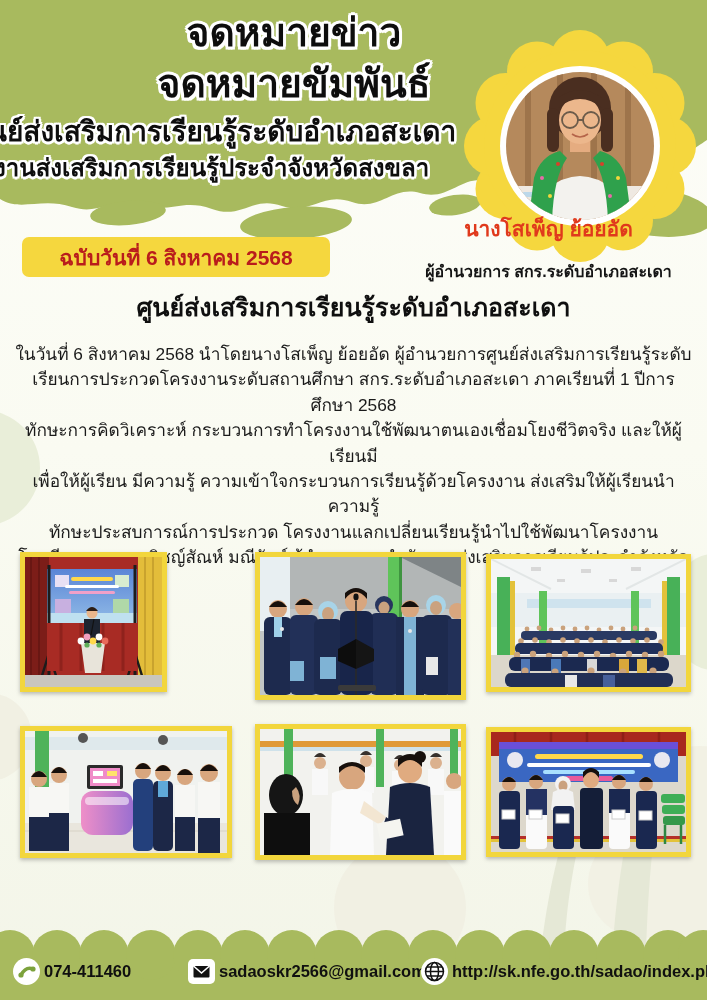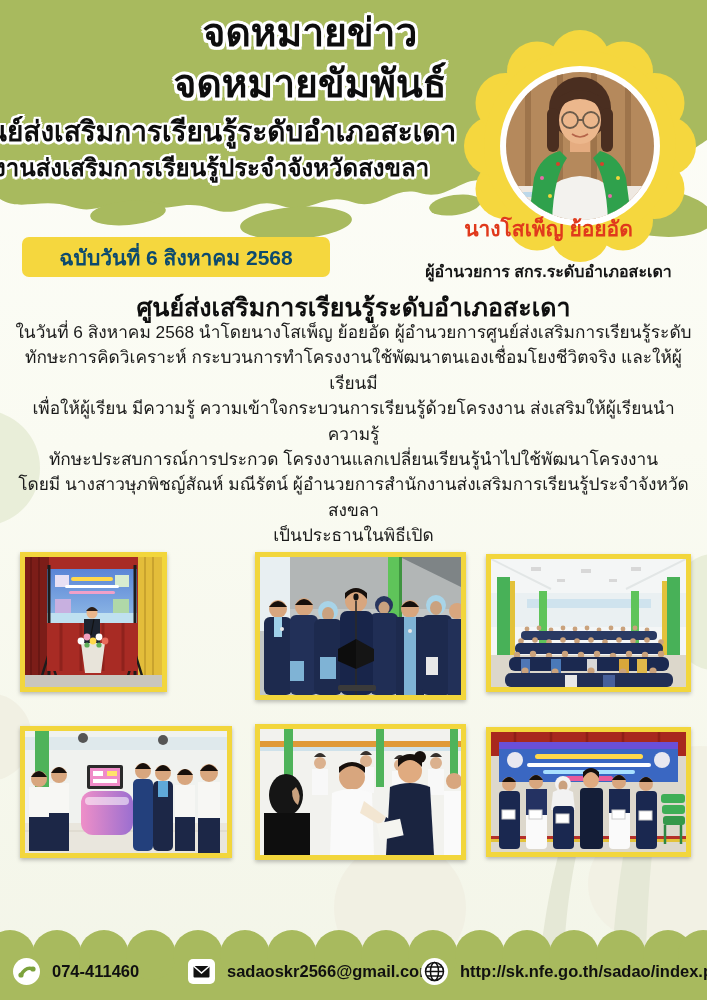--- a/index.html
+++ b/index.html
@@ -4,44 +4,44 @@
 <style>
   html,body{margin:0;padding:0;background:#ddd;}
   .page{
     position:relative;width:707px;height:1000px;overflow:hidden;margin:0 auto;
     background:linear-gradient(180deg,#fdfdf8 0%,#fafbf2 45%,#f3f5e8 100%);
     font-family:"Liberation Sans","DejaVu Sans",sans-serif;color:#141414;
   }
   .abs{position:absolute;}
   svg{display:block;}
   
-  .header-text{left:16px;top:8px;width:588px;text-align:center;z-index:3;}
+  .header-text{left:0;top:8px;width:588px;text-align:center;z-index:3;}
   .ht1,.ht2{font-size:39px;font-weight:800;line-height:1.3;color:#0d0d0d;
     text-shadow:-2.5px -2.5px 0 #fff,2.5px -2.5px 0 #fff,-2.5px 2.5px 0 #fff,2.5px 2.5px 0 #fff,
     0 -3px 0 #fff,0 3px 0 #fff,-3px 0 0 #fff,3px 0 0 #fff;}
   .ht3{font-size:28px;font-weight:800;line-height:1.35;color:#0d0d0d;width:707px;
     text-shadow:-2px -2px 0 #fff,2px -2px 0 #fff,-2px 2px 0 #fff,2px 2px 0 #fff,
     0 -2.5px 0 #fff,0 2.5px 0 #fff,-2.5px 0 0 #fff,2.5px 0 0 #fff;}
   .ht4{font-size:24px;font-weight:800;line-height:1.35;color:#0d0d0d;width:707px;
     text-shadow:-2px -2px 0 #fff,2px -2px 0 #fff,-2px 2px 0 #fff,2px 2px 0 #fff,
     0 -2.5px 0 #fff,0 2.5px 0 #fff,-2.5px 0 0 #fff,2.5px 0 0 #fff;}
   .badge{left:22px;top:237px;width:308px;height:40px;background:#f5d73e;border-radius:7px;
     display:flex;align-items:center;justify-content:center;font-size:21px;font-weight:800;
-    color:#0c4a6e;z-index:3;}
+    color:#b91c1c;z-index:3;}
   .director{left:407px;top:216px;width:283px;text-align:center;z-index:4;}
   .director .dname{font-size:21px;font-weight:800;color:#e0391c;line-height:1.25;}
   .director .dtitle{font-size:16px;font-weight:800;color:#141414;line-height:1.3;margin-top:20px;}
   .headline{left:0;top:287px;width:707px;text-align:center;font-size:25px;font-weight:800;color:#0f0f0f;z-index:3;}
-  .body-text{left:12px;top:320px;width:683px;z-index:3;}
+  .body-text{left:12px;top:342px;width:683px;z-index:3;}
   .body-text div{font-size:17.3px;line-height:25.4px;text-align:center;color:#1a1a1a;}
   .photo{box-sizing:border-box;border:5px solid #f2d63c;background:#fff;z-index:3;
     box-shadow:0 2px 4px rgba(0,0,0,0.25);}
   .photo svg{width:100%;height:100%;}
   
-  .footer-item{z-index:5;display:flex;align-items:center;gap:12px;}
+  .footer-item{z-index:5;display:flex;align-items:center;gap:4px;}
   .footer-label{font-size:16.5px;font-weight:600;color:#101010;white-space:nowrap;}
 </style>
 </head>
 <body>
 
 <div class="page">
 
   <svg class="abs" style="left:0;top:0;z-index:0" width="707" height="1000" viewBox="0 0 707 1000">
     <circle cx="-18" cy="468" r="58" fill="#e9eed9"></circle>
     <circle cx="-12" cy="737" r="44" fill="#f1f0e3"></circle>
@@ -137,20 +137,21 @@
   <div class="abs director">
     <div class="dname">นางโสเพ็ญ ย้อยอัด</div>
     <div class="dtitle">ผู้อำนวยการ สกร.ระดับอำเภอสะเดา</div>
   </div>
 
   <div class="abs badge">ฉบับวันที่ 6 สิงหาคม 2568</div>
 
   <div class="abs headline">ศูนย์ส่งเสริมการเรียนรู้ระดับอำเภอสะเดา</div>
   <div class="abs body-text">
     <div>ในวันที่ 6 สิงหาคม 2568 นำโดยนางโสเพ็ญ ย้อยอัด ผู้อำนวยการศูนย์ส่งเสริมการเรียนรู้ระดับ</div>
+    <div>เรียนการประกวดโครงงานระดับสถานศึกษา สกร.ระดับอำเภอสะเดา ภาคเรียนที่ 1 ปีการศึกษา 2568</div>
     <div>ทักษะการคิดวิเคราะห์ กระบวนการทำโครงงานใช้พัฒนาตนเองเชื่อมโยงชีวิตจริง และให้ผู้เรียนมี</div>
     <div>เพื่อให้ผู้เรียน มีความรู้ ความเข้าใจกระบวนการเรียนรู้ด้วยโครงงาน ส่งเสริมให้ผู้เรียนนำความรู้</div>
     <div>ทักษะประสบการณ์การประกวด โครงงานแลกเปลี่ยนเรียนรู้นำไปใช้พัฒนาโครงงาน</div>
     <div>โดยมี นางสาวษุภพิชญ์สัณห์ มณีรัตน์ ผู้อำนวยการสำนักงานส่งเสริมการเรียนรู้ประจำจังหวัดสงขลา</div>
     <div>เป็นประธานในพิธีเปิด</div>
   </div>
 
   <div class="abs photo" style="left:20px;top:552px;width:147px;height:140px;">
     <svg viewBox="0 0 137 130" preserveAspectRatio="none">
       <rect width="137" height="130" fill="#a82b24"></rect>

